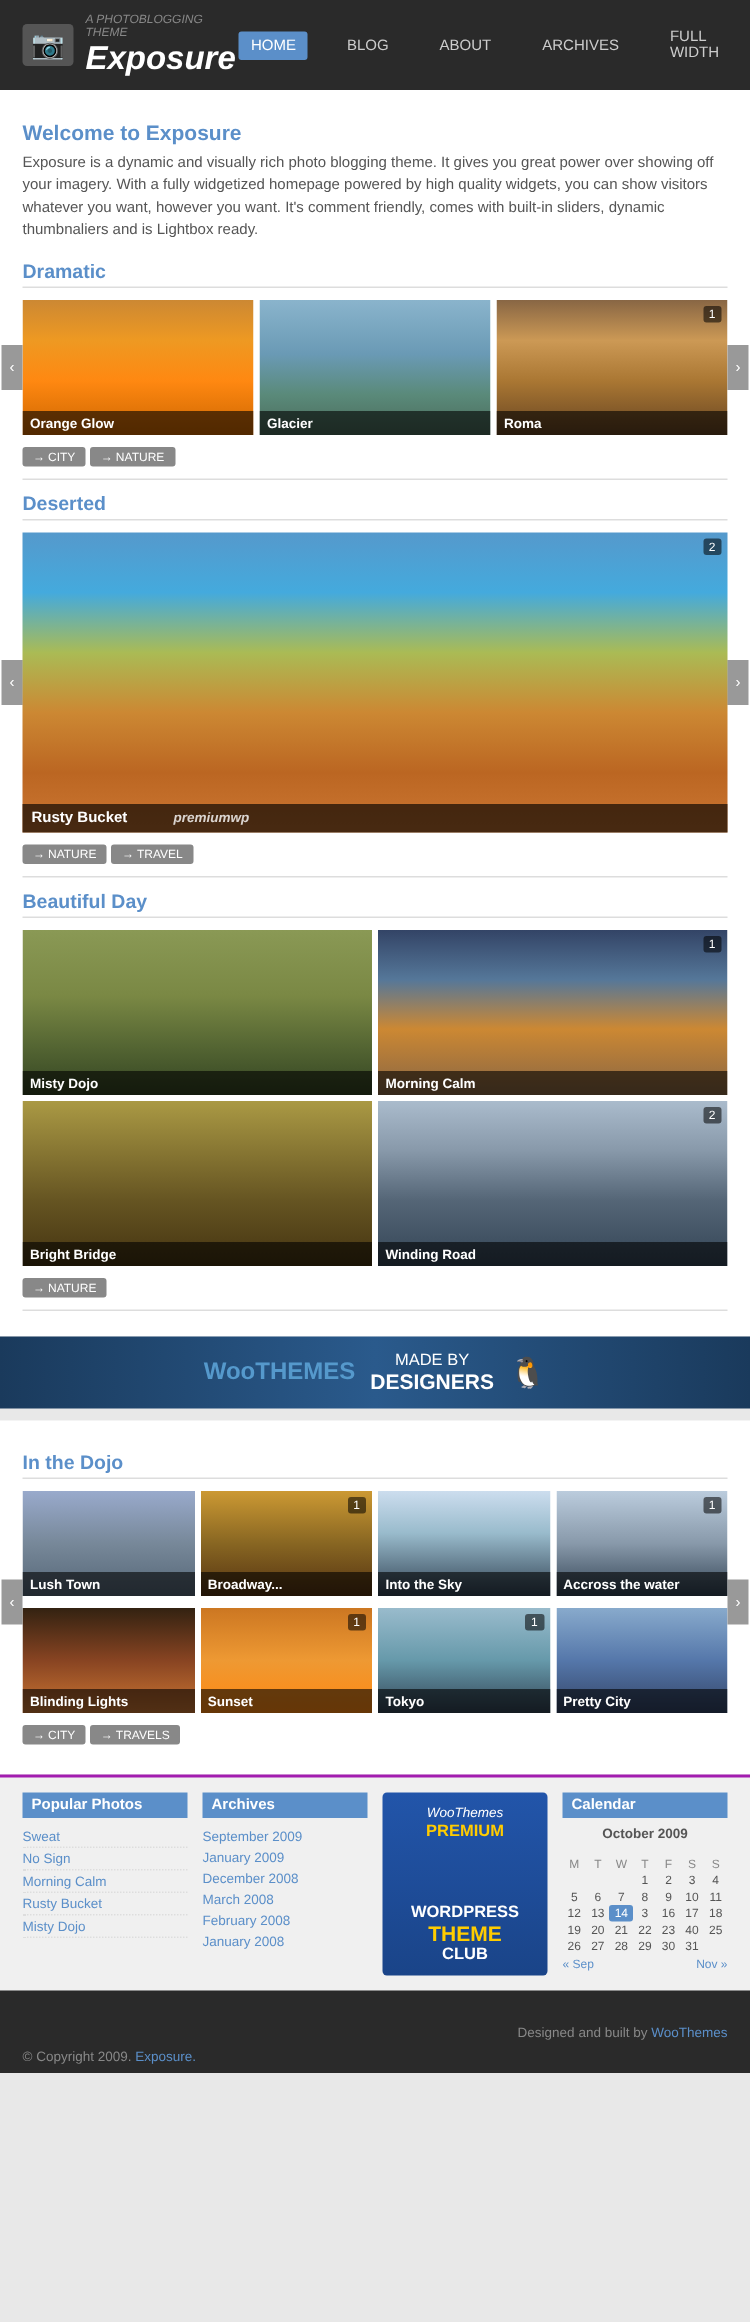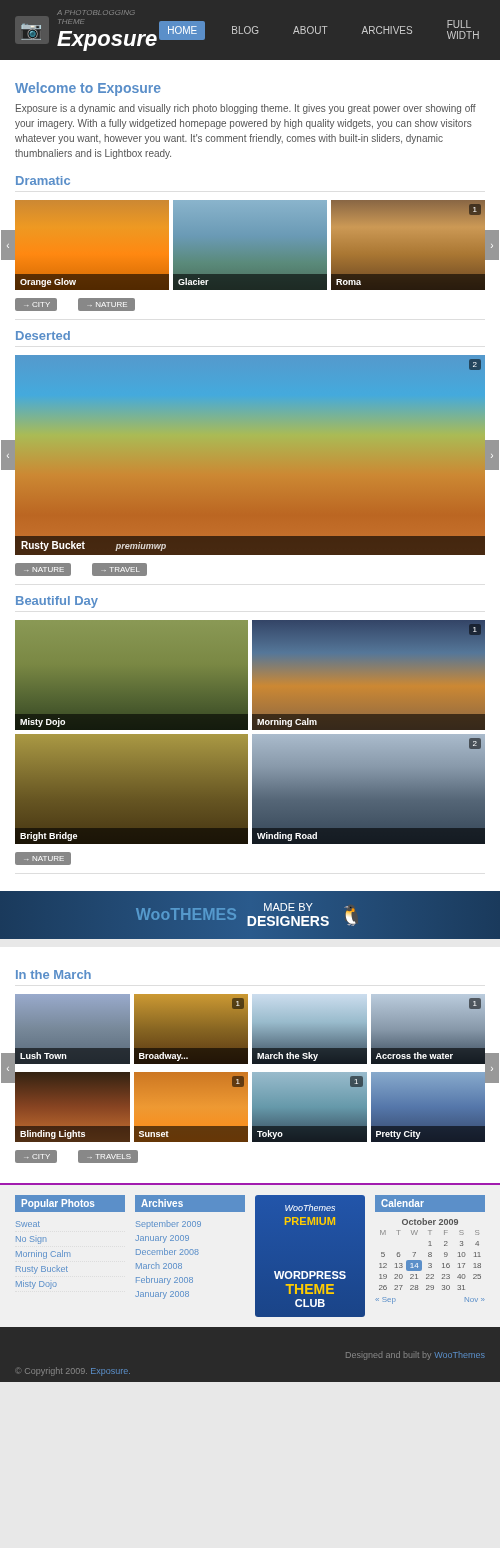--- a/index.html
+++ b/index.html
@@ -36,21 +36,21 @@
     .img-glacier { background: linear-gradient(180deg, #8ab4cc 0%, #6a9ab5 40%, #5a8a7a 70%, #4a6a5a 100%); height: 90px; }
     .img-orange-glow { background: linear-gradient(180deg, #cc8833 0%, #ee9922 30%, #ff8811 60%, #cc6600 100%); height: 90px; }
     .img-roma { background: linear-gradient(180deg, #886644 0%, #cc9955 30%, #aa7733 60%, #664422 100%); height: 90px; }
     .img-rusty { background: linear-gradient(180deg, #5599cc 0%, #44aadd 20%, #aabb55 40%, #cc8833 60%, #bb6622 80%, #cc7733 100%); height: 200px; }
     .img-misty { background: linear-gradient(180deg, #8a9955 0%, #7a8844 40%, #556633 70%, #334422 100%); height: 110px; }
     .img-morning { background: linear-gradient(180deg, #334466 0%, #557799 30%, #cc8833 60%, #886644 100%); height: 110px; }
     .img-bright-bridge { background: linear-gradient(180deg, #aa9944 0%, #887733 30%, #665522 60%, #443311 100%); height: 110px; }
     .img-winding { background: linear-gradient(180deg, #aabbcc 0%, #8899aa 30%, #556677 60%, #334455 100%); height: 110px; }
 
     
-    .tags { display: flex; gap: 21px; margin-bottom: 8px; }
+    .tags { display: flex; gap: 3px; margin-bottom: 8px; }
     .tag { background: #888; color: white; font-size: 8px; padding: 2px 7px; border-radius: 2px; cursor: pointer; display: flex; align-items: center; gap: 2px; }
     .tag::before { content: '→'; font-size: 8px; }
 
     
     .full-thumb { position: relative; cursor: pointer; margin-bottom: 8px; }
     .full-thumb .label { position: absolute; bottom: 0; left: 0; right: 0; background: rgba(0,0,0,0.65); color: white; font-size: 10px; font-weight: bold; padding: 4px 6px; }
 
     
     #woo-banner { background: linear-gradient(90deg, #1a3a5c 0%, #2a5a8c 50%, #1a3a5c 100%); padding: 10px 15px; display: flex; align-items: center; justify-content: center; gap: 10px; margin-bottom: 8px; }
     #woo-banner-left { color: white; font-size: 16px; font-weight: bold; }
@@ -77,21 +77,21 @@
     
     #bottom { background: #f0f0f0; padding: 10px 15px; display: grid; grid-template-columns: 1fr 1fr 1fr 1fr; gap: 10px; border-top: 2px solid #a21caf; }
     .bottom-section-title { background: #5b8fc9; color: white; font-size: 10px; font-weight: bold; padding: 3px 6px; margin-bottom: 5px; }
     .bottom-list { list-style: none; }
     .bottom-list li { font-size: 9px; color: #5b8fc9; padding: 2px 0; border-bottom: 1px dotted #ddd; cursor: pointer; }
     .archives-list { list-style: none; }
     .archives-list li { font-size: 9px; color: #5b8fc9; padding: 2px 0; cursor: pointer; }
 
     
     .calendar { font-size: 8px; }
-    .cal-title { color: #555; font-size: 9px; margin-bottom: 0; text-align: center; font-weight: bold; }
+    .cal-title { color: #555; font-size: 9px; margin-bottom: 10px; text-align: center; font-weight: bold; }
     .cal-table { width: 100%; border-collapse: collapse; }
     .cal-table th { color: #888; text-align: center; padding: 1px; font-weight: normal; }
     .cal-table td { text-align: center; padding: 1px 2px; color: #555; }
     .cal-table td.today { background: #5b8fc9; color: white; border-radius: 2px; }
     .cal-nav { display: flex; justify-content: space-between; margin-top: 2px; font-size: 8px; color: #5b8fc9; cursor: pointer; }
 
     
     #footer { background: #2a2a2a; padding: 6px 15px; display: flex; justify-content: space-between; align-items: center; }
     #footer-left { color: #888; font-size: 9px; margin-top: 33px; }
     #footer-left a { color: #5b8fc9; text-decoration: none; }
@@ -211,36 +211,36 @@
     <span style="color:#5599cc;">Woo</span><span>THEMES</span>
   </div>
   <div id="woo-banner-mid">
     <span>MADE BY</span>
     <strong>DESIGNERS</strong>
   </div>
   <div style="color:white; font-size:20px;">🐧</div>
 </div>
 
 <div id="main-content" style="background:white; padding:12px 15px;">
-  <h3 class="section-title">In the March</h3>
+  <h3 class="section-title">In the Dojo</h3>
   <div class="slider-wrap">
     <div class="slider-arrow left">‹</div>
     <div class="grid-4">
       <div class="thumb-wrap">
         <div class="img-lush thumb-img"></div>
         <div class="label">Lush Town</div>
       </div>
       <div class="thumb-wrap">
         <div class="img-broadway thumb-img"></div>
         <div class="num-badge-tl">1</div>
         <div class="label">Broadway...</div>
       </div>
       <div class="thumb-wrap">
         <div class="img-sky thumb-img"></div>
-        <div class="label">March the Sky</div>
+        <div class="label">Into the Sky</div>
       </div>
       <div class="thumb-wrap">
         <div class="img-across thumb-img"></div>
         <div class="num-badge-tl">1</div>
         <div class="label">Accross the water</div>
       </div>
     </div>
     <div class="grid-4">
       <div class="thumb-wrap">
         <div class="img-blinding thumb-img"></div>

